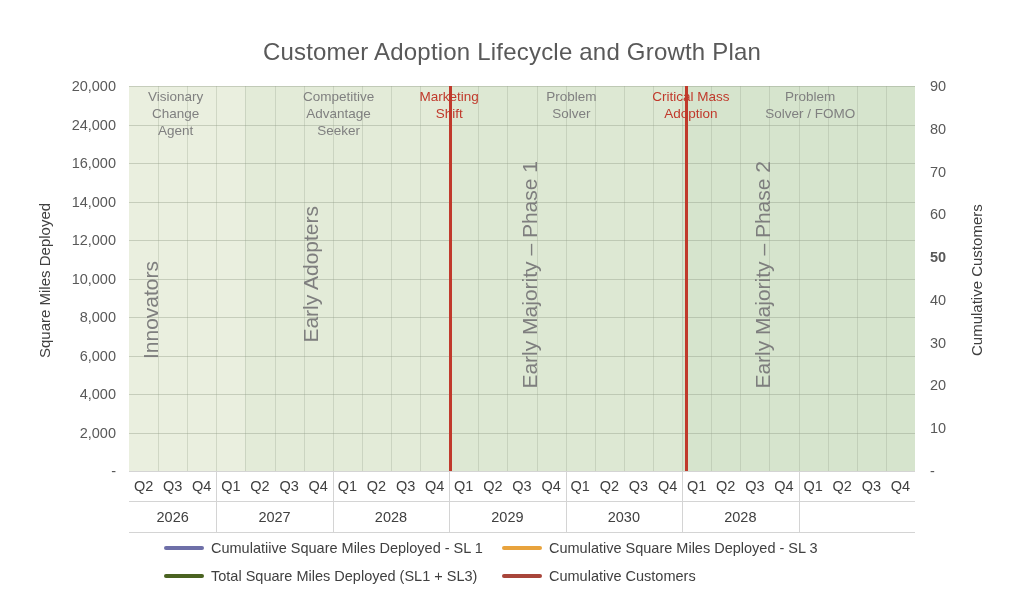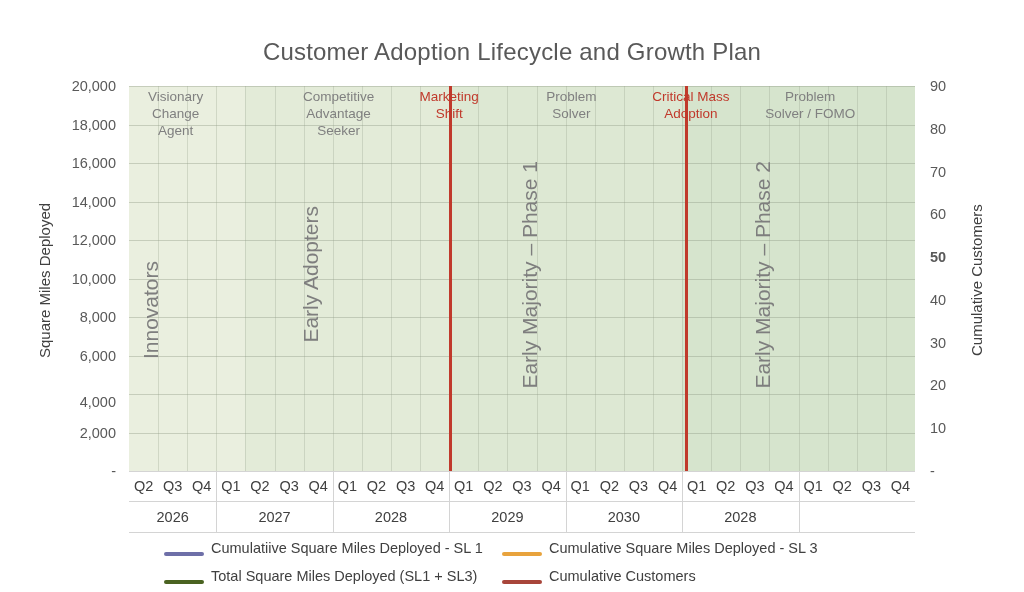--- a/index.html
+++ b/index.html
@@ -53,45 +53,45 @@
   }
   .ycell{
     position:absolute;top:30px;height:32px;line-height:32px;text-align:center;
     font-size:14.5px;color:#404040;
   }
   .xdiv{position:absolute;top:0;width:1px;background:#d4d4d4;}
   .xline{position:absolute;left:0;right:0;height:1px;background:#d4d4d4;}
   #legend{
     position:absolute;left:129px;top:528px;width:790px;height:58px;
   }
-  .leg-item{position:absolute;display:flex;align-items:flex-end;font-size:14.5px;color:#404040;white-space:nowrap;}
+  .leg-item{position:absolute;display:flex;align-items:center;font-size:14.5px;color:#404040;white-space:nowrap;}
   .swatch{width:40px;height:4px;border-radius:2px;margin-right:7px;flex:none;}
   svg{display:block;}
 </style>
 </head>
 <body>
 
 <div id="chart-root">
 
   <div class="title">Customer Adoption Lifecycle and Growth Plan</div>
 
   <div class="axis-title" id="y-left-title">Square Miles Deployed</div>
   <div class="axis-title" id="y-right-title">Cumulative Customers</div>
 
   <div id="y-left-ticks">
       <div class="tick-left" style="top: 461px;">-</div>
       <div class="tick-left" style="top: 422.5px;">2,000</div>
-      <div class="tick-left" style="top: 384px; margin-top: 8px;">4,000</div>
+      <div class="tick-left" style="top: 384px;">4,000</div>
       <div class="tick-left" style="top: 345.5px;">6,000</div>
       <div class="tick-left" style="top: 307px;">8,000</div>
       <div class="tick-left" style="top: 268.5px;">10,000</div>
       <div class="tick-left" style="top: 230px;">12,000</div>
       <div class="tick-left" style="top: 191.5px;">14,000</div>
       <div class="tick-left" style="top: 153px;">16,000</div>
-      <div class="tick-left" style="top: 114.5px;">18,000</div>
+      <div class="tick-left" style="top: 114.5px;">24,000</div>
       <div class="tick-left" style="top: 76px;">20,000</div>
     </div>
   <div id="y-right-ticks">
       <div class="tick-right" style="top: 461px;">-</div>
       <div class="tick-right" style="top: 418.222px;">10</div>
       <div class="tick-right" style="top: 375.444px;">20</div>
       <div class="tick-right" style="top: 332.667px;">30</div>
       <div class="tick-right" style="top: 289.889px;">40</div>
       <div class="tick-right" style="top: 247.111px; font-weight: bold;">50</div>
       <div class="tick-right" style="top: 204.333px;">60</div>

